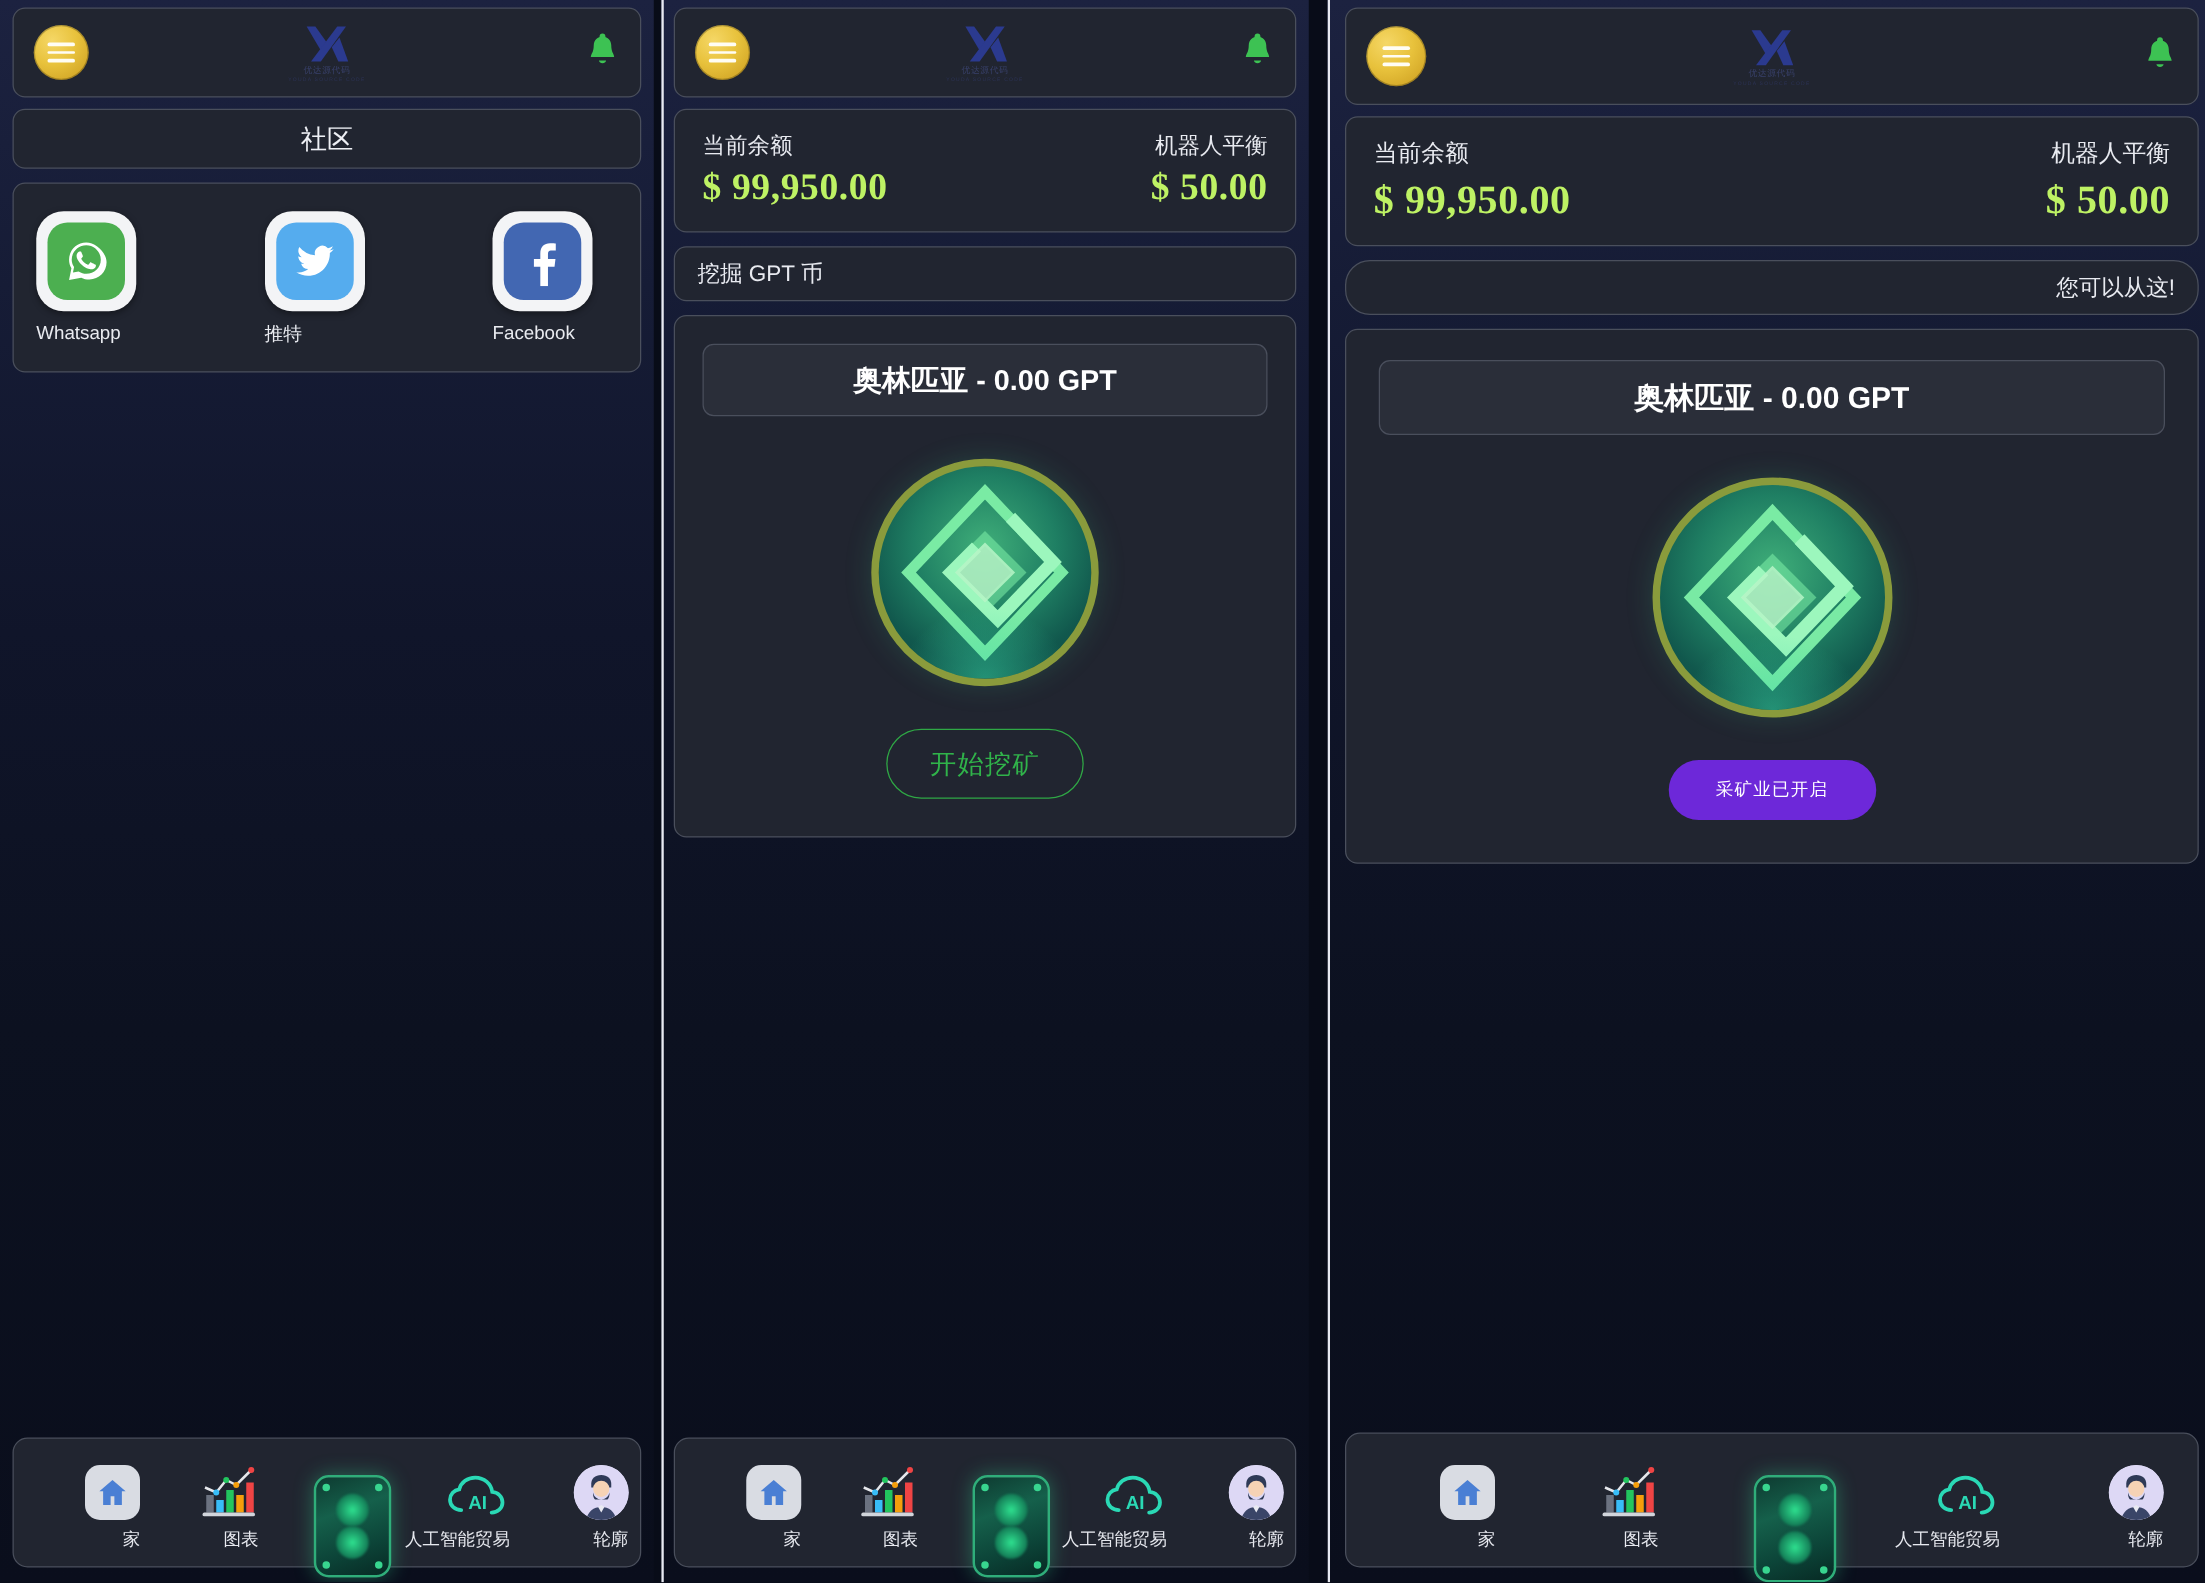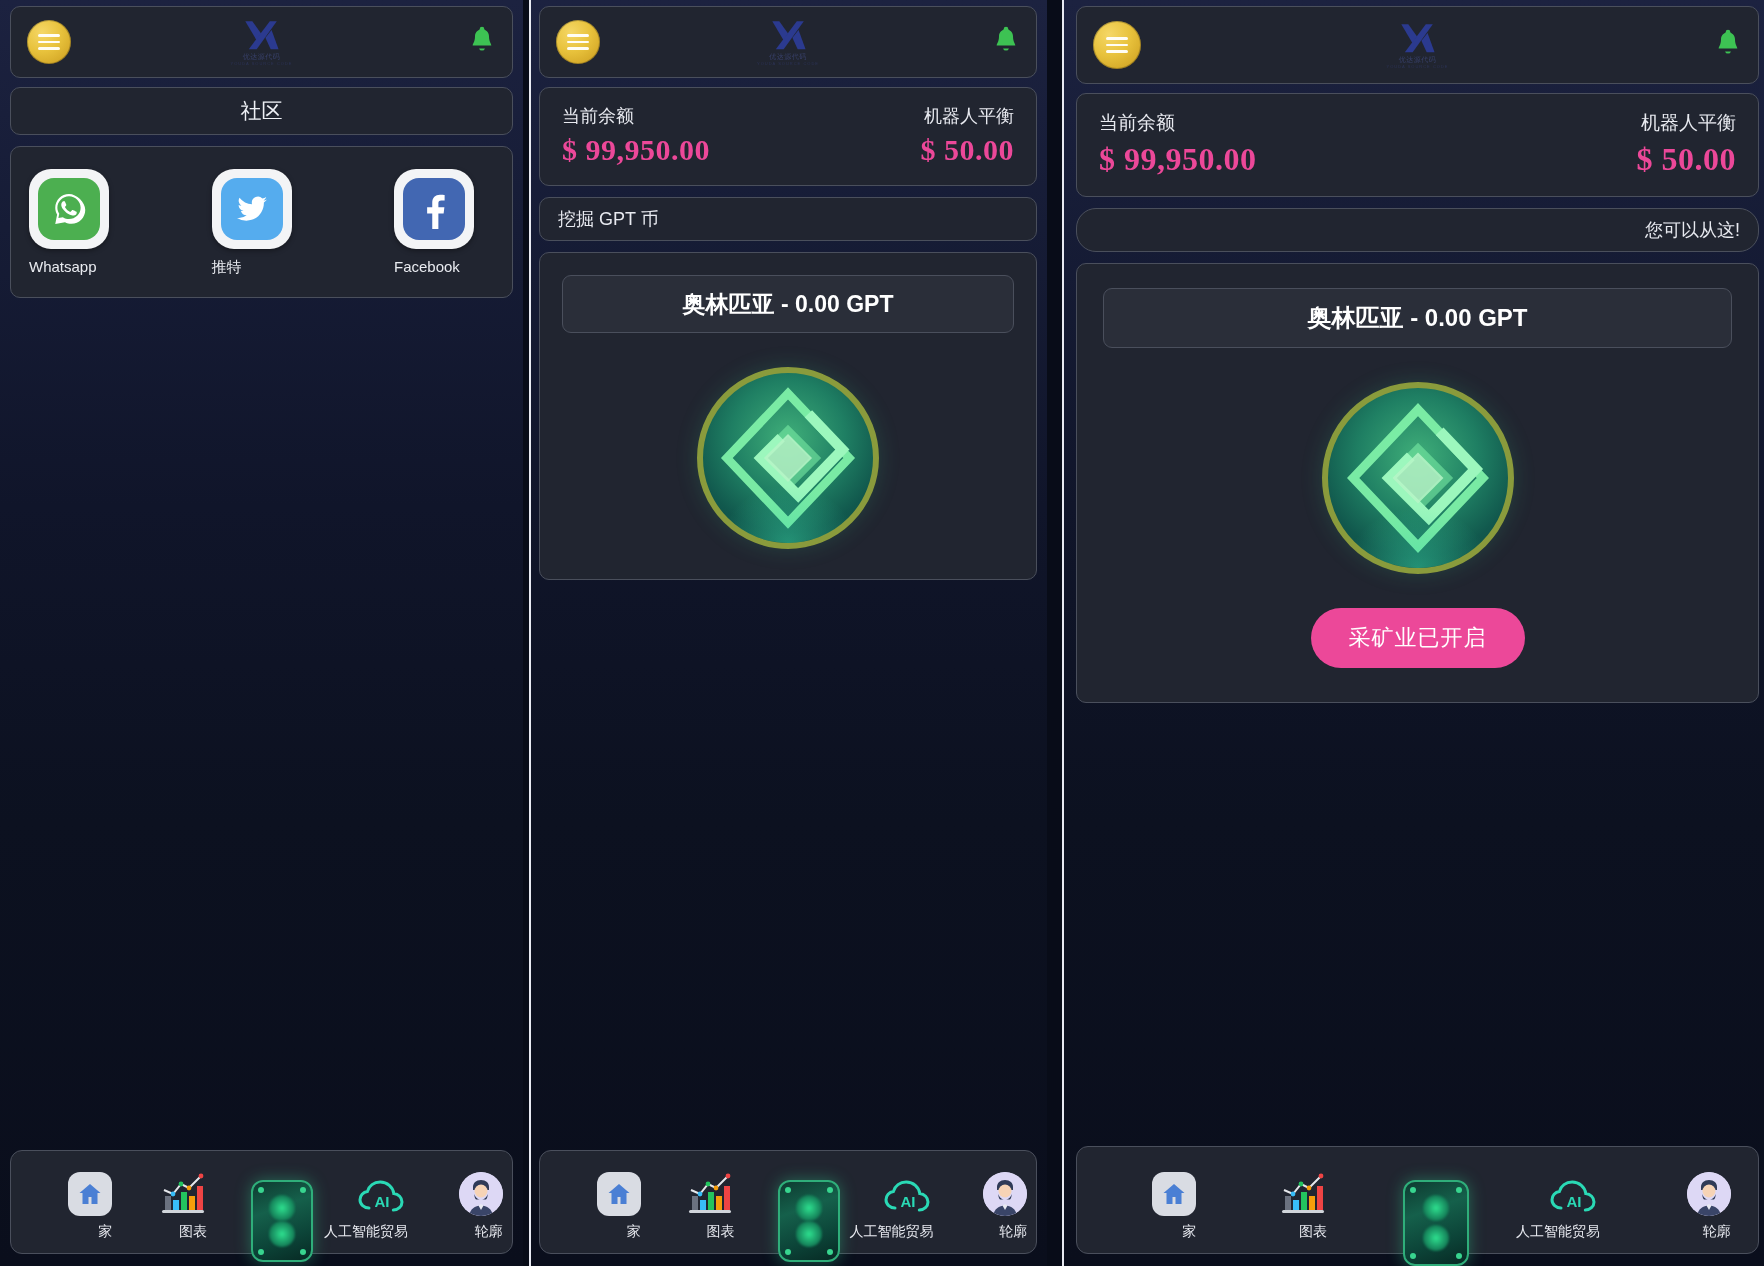--- a/index.html
+++ b/index.html
@@ -102,21 +102,21 @@
   .sq-ig { background: linear-gradient(135deg,#f9d14b 0%,#f46d3b 28%,#e1306c 58%,#c13584 78%,#a02fa0 100%); }
   .sq-fb { background: #4267b2; }
   .social-label { margin-top: 9px; font-size: 15px; color: #e9ebf0; }
 
   
   .balance-card {
     display: flex; justify-content: space-between; align-items: flex-start;
     padding: 16px 22px 18px 22px; margin-bottom: 11px; font-family: Liberation Serif, serif;
   }
   .bal-col .bal-label { font-size: 18px; color: #e8eaf0; margin-bottom: 5px; }
-  .bal-col .bal-value { font-size: 30px; font-weight: 700; color: #ec4899; letter-spacing: .5px; }
+  .bal-col .bal-value { font-size: 30px; font-weight: 700; color: #bef264; letter-spacing: .5px; }
   .bal-col.right { text-align: right; }
   .panel.p3 .bal-col .bal-label { font-size: 19px; }
   .panel.p3 .bal-col .bal-value { font-size: 32px; }
 
   
   .marquee-bar {
     height: 44px; display: flex; align-items: center;
     padding: 0 18px; font-size: 18px; color: #e8eaf0; margin-bottom: 11px;
     overflow: hidden;
   }
@@ -145,21 +145,21 @@
   .coin::after {
     content:""; position:absolute; left: 10%; bottom: 0; width: 80%; height: 34%;
     background: radial-gradient(ellipse at 50% 100%, rgba(60,220,170,.45), rgba(0,0,0,0) 70%);
   }
   .mine-btn-wrap { display: flex; justify-content: center; margin-top: 34px; }
   .mine-btn {
     font-size: 21px; border-radius: 30px; padding: 13px 34px; cursor: pointer;
     letter-spacing: 1px;
   }
   .mine-btn.outline { border: 1.5px solid #2fa845; color: #30b34a; background: transparent; }
-  .mine-btn.filled { border: none; color: #ffffff; background: #ec4899; padding: 15px 38px; font-size: 22px; }
+  .mine-btn.filled { border: none; color: #ffffff; background: #6d28d9; padding: 15px 38px; font-size: 14px; }
 
   
   .navbar {
     position: absolute; left: 10px; right: 10px; bottom: 12px;
     height: 104px;
     background: #212530; border: 1px solid #4a4f5c; border-radius: 12px;
     display: flex; align-items: flex-end; justify-content: space-around;
     padding: 0 8px 12px 8px;
   }
   .panel.p3 .navbar { left: 14px; right: 14px; height: 108px; }
@@ -403,20 +403,23 @@
                 <path d="M50 12 L86 50 L50 88 L14 50 Z" opacity=".95"></path>
                 <path d="M34 50 L50 34 L66 50 L50 66 Z" opacity=".55"></path>
               </g>
               <g fill="none" stroke="#9cf7bd" stroke-width="6">
                 <path d="M62 24 L82 45 L56 72 L34 50 L46 38"></path>
               </g>
               <rect x="40" y="40" width="20" height="20" transform="rotate(45 50 50)" fill="#b7f5c7" opacity=".85"></rect>
             </svg>
           </div>
         </div>
+        <div class="mine-btn-wrap">
+          <button class="mine-btn outline">开始挖矿</button>
+        </div>
       </div>
 
     </div>
 
     <div class="navbar">
       <div class="nav-item">
         <div class="nav-glyph">
           <div class="home-icon">
             <svg viewBox="0 0 28 28" width="28" height="28">
               <path fill="#4a7fd4" d="M14 4 3.5 13h3v11h6v-7h3v7h6V13h3z"></path>

